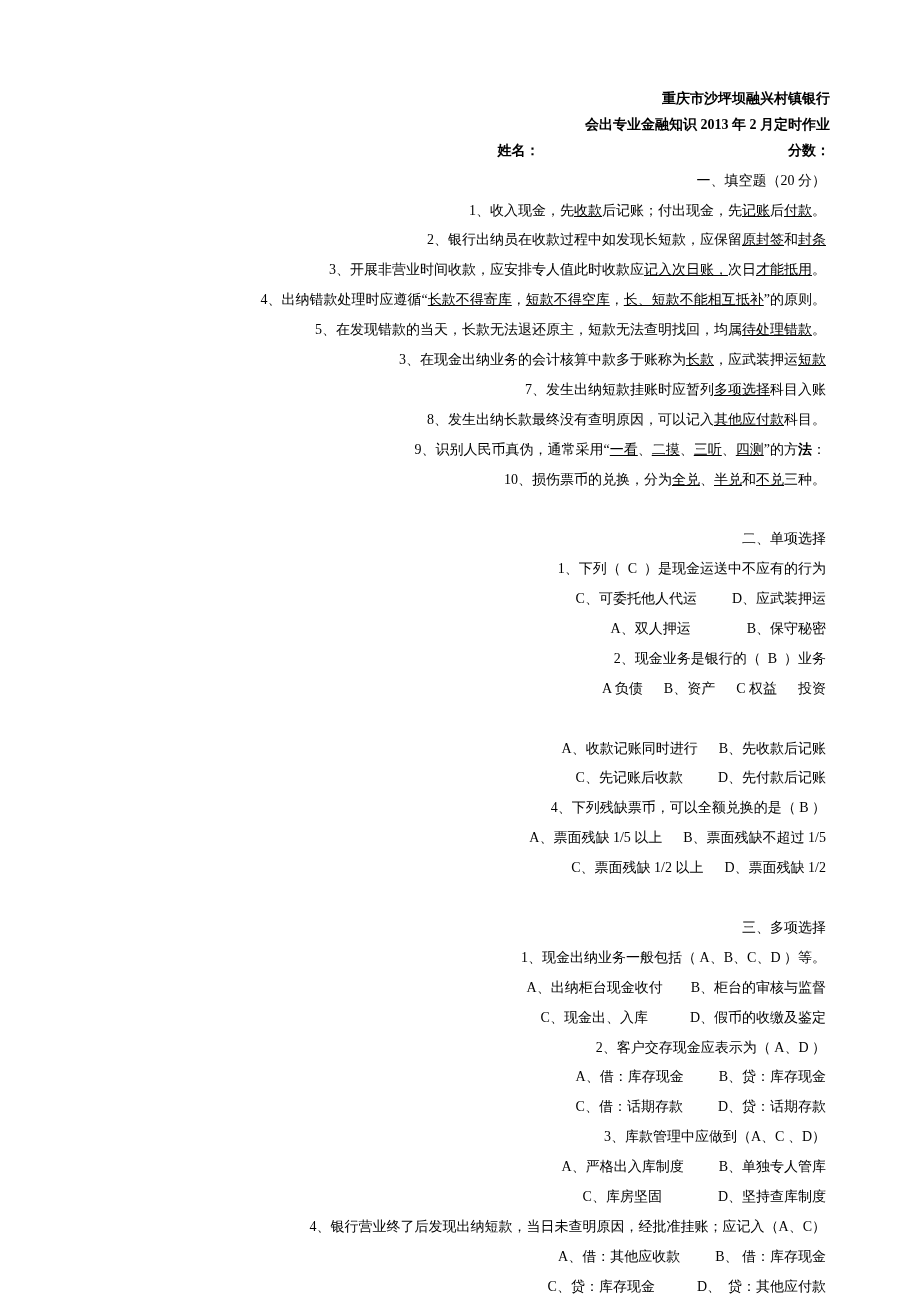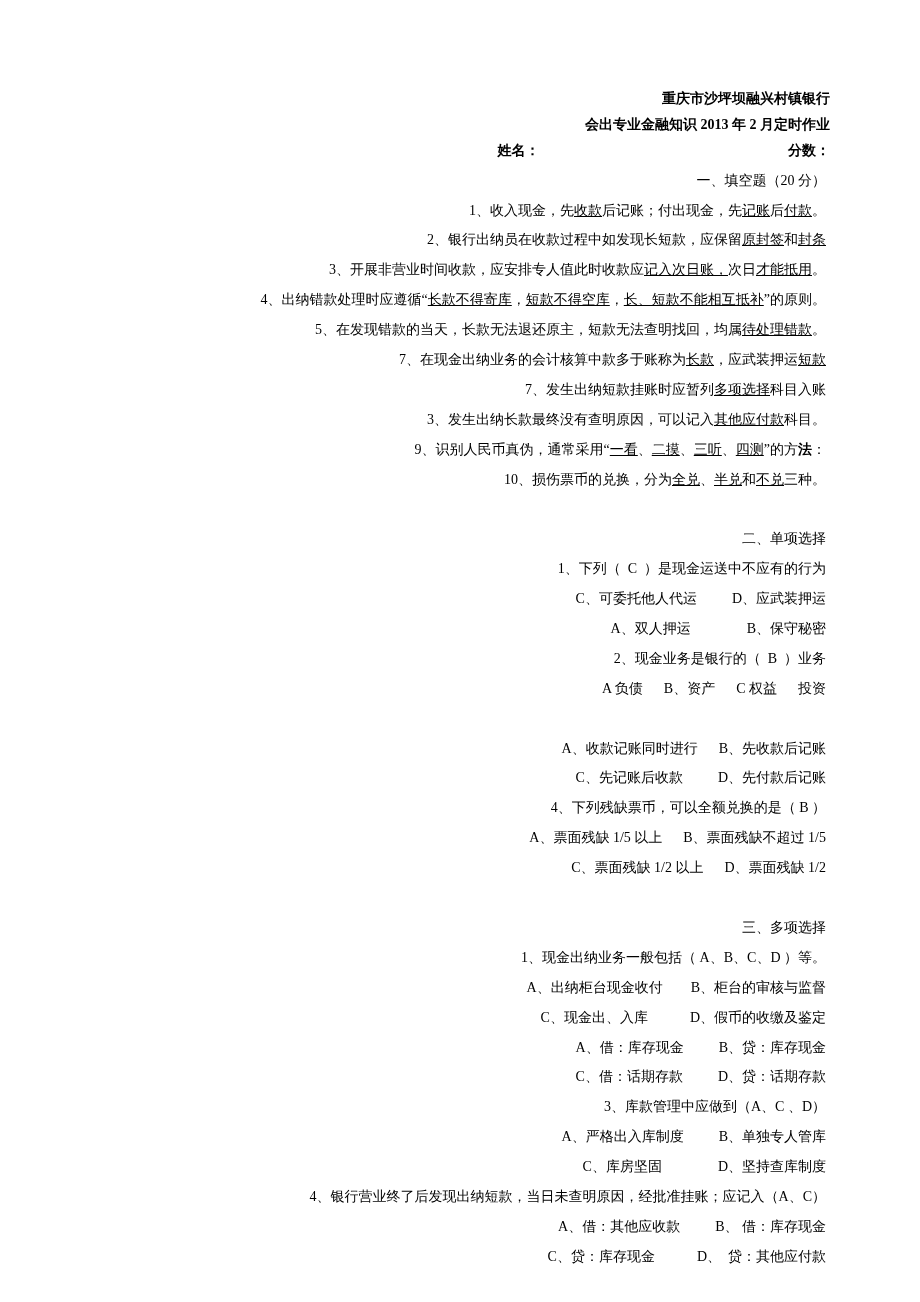--- a/index.html
+++ b/index.html
@@ -68,25 +68,25 @@
   <div class="line"><span>1、收入现金，先</span><u>收款</u><span>后记账；付出现金，先</span><u>记账</u><span>后</span><u>付款</u><span>。</span></div>
 
   <div class="line"><span>2、银行出纳员在收款过程中如发现长短款，应保留</span><u>原封签</u><span>和</span><u>封条</u></div>
 
   <div class="line"><span>3、开展非营业时间收款，应安排专人值此时收款应</span><u>记入次日账，</u><span>次日</span><u>才能抵用</u><span>。</span></div>
 
   <div class="line"><span>4、出纳错款处理时应遵循“</span><u>长款不得寄库</u><span>，</span><u>短款不得空库</u><span>，</span><u>长、短款不能相互抵补</u><span>”的原则。</span></div>
 
   <div class="line"><span>5、在发现错款的当天，长款无法退还原主，短款无法查明找回，均属</span><u>待处理错款</u><span>。</span></div>
 
-  <div class="line"><span>7、在现金出纳业务的会计核算中款多于账称为</span><u>长款</u><span>，应武装押运</span><u>短款</u></div>
+  <div class="line"><span>3、在现金出纳业务的会计核算中款多于账称为</span><u>长款</u><span>，应武装押运</span><u>短款</u></div>
 
   <div class="line"><span>7、发生出纳短款挂账时应暂列</span><u>多项选择</u><span>科目入账</span></div>
 
-  <div class="line"><span>3、发生出纳长款最终没有查明原因，可以记入</span><u>其他应付款</u><span>科目。</span></div>
+  <div class="line"><span>8、发生出纳长款最终没有查明原因，可以记入</span><u>其他应付款</u><span>科目。</span></div>
 
   <div class="line"><span>9、识别人民币真伪，通常采用“</span><u>一看</u><span>、</span><u>二摸</u><span>、</span><u>三听</u><span>、</span><u>四测</u><span>”的方</span><b>法</b><span>：</span></div>
 
   <div class="line i1"><span>10、损伤票币的兑换，分为</span><u>全兑</u><span>、</span><u>半兑</u><span>和</span><u>不兑</u><span>三种。</span></div>
 
   <div class="line">&nbsp;</div>
 
   <div class="line i1">二、单项选择</div>
   <div class="line i2">1、下列（  C  ）是现金运送中不应有的行为</div>
   <div class="line i5">C、可委托他人代运          D、应武装押运</div>
@@ -99,20 +99,21 @@
   <div class="line i2">4、下列残缺票币，可以全额兑换的是（ B ）</div>
   <div class="line i4">A、票面残缺 1/5 以上      B、票面残缺不超过 1/5</div>
   <div class="line i4">C、票面残缺 1/2 以上      D、票面残缺 1/2</div>
 
   <div class="line">&nbsp;</div>
 
   <div class="line i1">三、多项选择</div>
   <div class="line i2">1、现金出纳业务一般包括（ A、B、C、D ）等。</div>
   <div class="line i5">A、出纳柜台现金收付        B、柜台的审核与监督</div>
   <div class="line i4">C、现金出、入库            D、假币的收缴及鉴定</div>
+  <div class="line i2">2、客户交存现金应表示为（ A、D ）</div>
   <div class="line i4">A、借：库存现金          B、贷：库存现金</div>
   <div class="line i4">C、借：话期存款          D、贷：话期存款</div>
   <div class="line i2">3、库款管理中应做到（A、C 、D）</div>
   <div class="line i4">A、严格出入库制度          B、单独专人管库</div>
   <div class="line i4">C、库房坚固                D、坚持查库制度</div>
   <div class="line i2">4、银行营业终了后发现出纳短款，当日未查明原因，经批准挂账；应记入（A、C）</div>
   <div class="line i4">A、借：其他应收款          B、 借：库存现金</div>
   <div class="line i4">C、贷：库存现金            D、  贷：其他应付款</div>
 
   <div class="line">&nbsp;</div>

